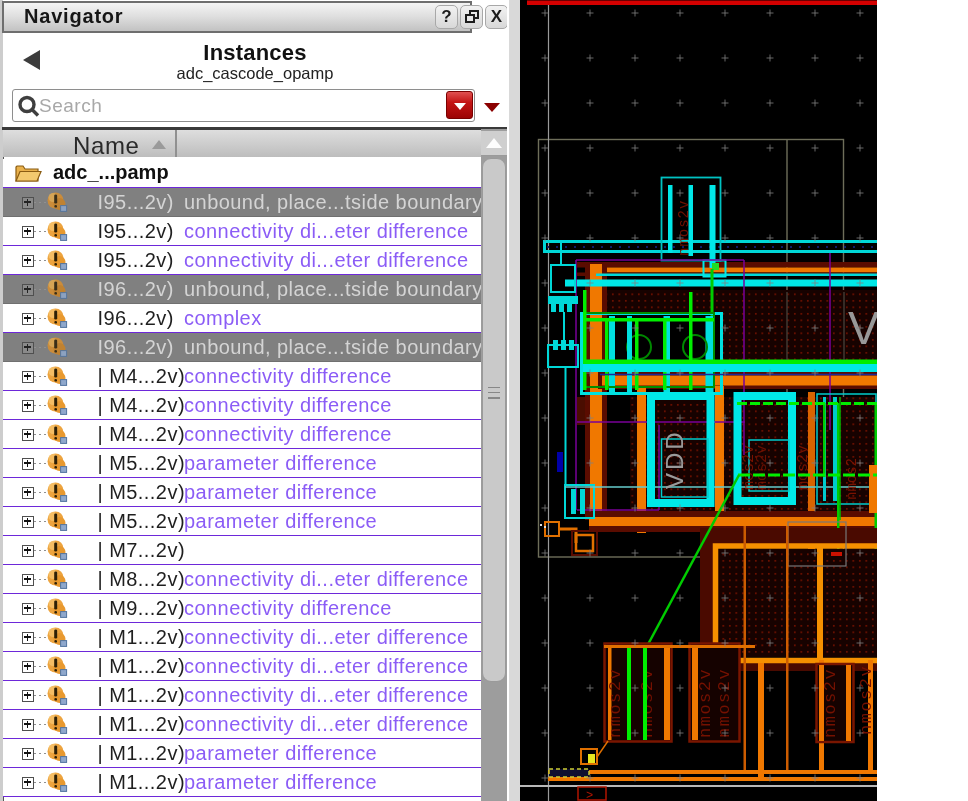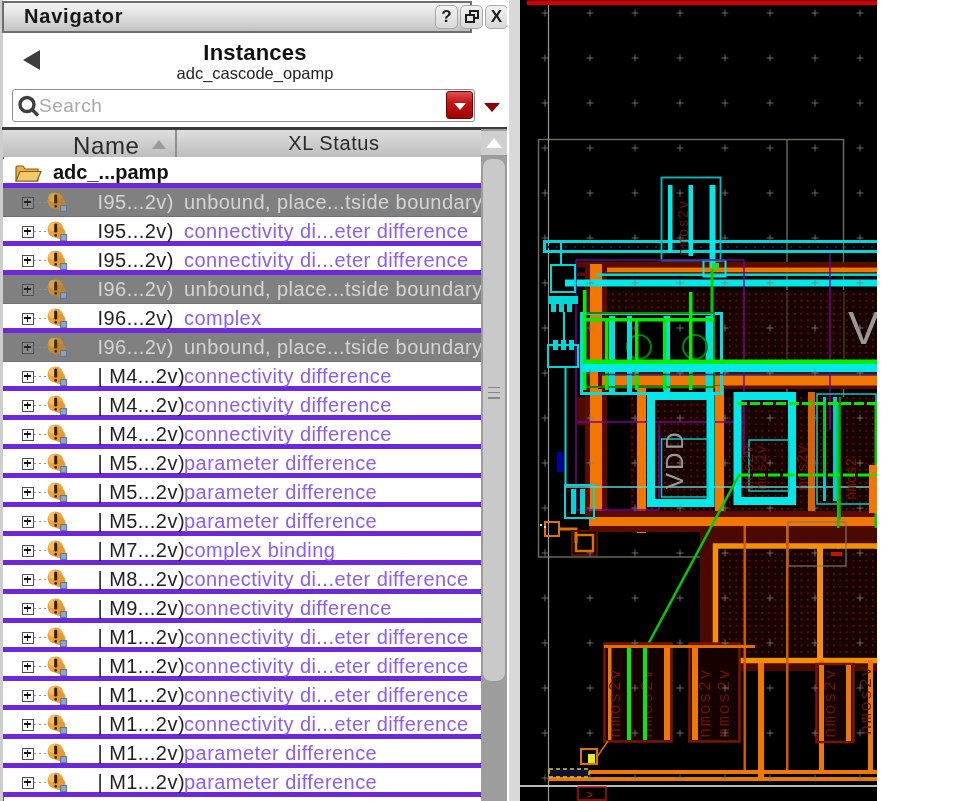--- a/index.html
+++ b/index.html
@@ -35,21 +35,21 @@
 #colhdr { position:absolute; left:3px; top:129.5px; width:478px; height:28px;
   background:linear-gradient(#dedede,#bdbdbd); border-bottom:1.5px solid #8f8f8f; }
 #colhdr .n { position:absolute; left:70px; top:2px; font-size:24px; color:#2a2a2a; letter-spacing:0.6px; }
 #colhdr .sort { position:absolute; left:149px; top:10px; width:0; height:0;
   border-left:7px solid transparent; border-right:7px solid transparent; border-bottom:9px solid #9a9a9a; }
 #colhdr .div { position:absolute; left:172px; top:0; width:1.5px; height:28px; background:#909090; }
 #colhdr .x { position:absolute; left:177px; top:2px; width:308px; text-align:center; font-size:20px; color:#2a2a2a; letter-spacing:0.6px; }
 #treebg { position:absolute; left:3px; top:157px; width:478px; height:644px; background:#fff; border-left:1.5px solid #555; }
 .treeline { position:absolute; left:24.5px; top:173px; width:1px; height:610px;
   background-image:repeating-linear-gradient(#909090 0 2px, transparent 2px 5px); }
-.row { position:absolute; left:3px; width:478px; height:29px; background:#fff; border-bottom:5px solid #6d28d9; }
+.row { position:absolute; left:3px; width:478px; height:29px; background:#fff; border-bottom:1px solid #6d28d9; }
 .row.sel { background:#808080; border-bottom:1px solid #707070; }
 .row .exp { position:absolute; left:18.5px; top:8.5px; width:12.5px; height:12.5px; border:1.5px solid #4f4f4f; }
 .row .ph { position:absolute; left:1.6px; top:3.9px; width:6.5px; height:1.8px; background:#111; }
 .row .pv { position:absolute; left:4px; top:1.6px; width:1.8px; height:6.5px; background:#111; }
 .row.sel .ph, .row.sel .pv { background:#222; }
 .row .hdots { position:absolute; left:31px; top:14px; width:14px; height:1px;
   background-image:repeating-linear-gradient(90deg,#909090 0 2px, transparent 2px 5px); }
 .row .icon { position:absolute; left:43px; top:3px; }
 .row .nm { position:absolute; left:81.5px; top:3px; font-size:20px; color:#1f1f1f; letter-spacing:0.45px;margin-left:13px; }
 .row .st { position:absolute; left:181px; top:3px; font-size:20px; color:#8b5cf6; letter-spacing:0.45px; white-space:nowrap; }
@@ -92,21 +92,20 @@
   <div id="redbtn">
       <div class="ar"></div>
     </div>
 </div>
 <div id="outtri"></div>
 <div id="sepline"></div>
 <div id="colhdr">
     <span class="n">Name</span>
     <div class="sort"></div>
     <div class="div"></div>
-    <span class="x">XL Status</span>
   </div>
 <div id="treebg"></div>
 <div class="treeline"></div>
 <div class="row" style="top:159px">
     <span class="ficon"><svg width="28" height="22" viewBox="0 0 28 22">
         <path d="M2 5 L2 19 L24 19 L24 7 L11 7 L9 4 L3 4 Z" fill="#e9b14c" stroke="#8a5c12" stroke-width="1.2"></path>
         <path d="M2 19 L6 9.5 L27 9.5 L23 19 Z" fill="#f3c96e" stroke="#8a5c12" stroke-width="1.2"></path>
       </svg></span>
     <span class="fname">adc_...pamp</span>
   </div>
@@ -322,21 +321,20 @@
     </span>
     <span class="icon"><svg width="22" height="22" viewBox="0 0 22 22">
         <circle cx="9.5" cy="9.5" r="8" fill="#eda43f"></circle>
         <circle cx="13.5" cy="13" r="6" fill="#e8992f"></circle>
         <circle cx="7" cy="6.5" r="4.5" fill="#f7c572" opacity="0.75"></circle>
         <rect x="8.2" y="3.4" width="3" height="9.2" rx="1.4" fill="#2e2006"></rect>
         <rect x="8.4" y="14" width="2.6" height="2.6" rx="1.2" fill="#2e2006"></rect>
         <rect x="14.6" y="14.6" width="6" height="5.8" fill="#8fa8cc" stroke="#51749f" stroke-width="1"></rect>
       </svg></span>
     <span class="nm">| M7...2v)</span>
-    <span class="st">complex binding</span>
   </div>
 <div class="row" style="top:565px">
     <span class="hdots"></span>
     <span class="exp" style="background:#ffffff">
       <span class="ph"></span>
       <span class="pv"></span>
     </span>
     <span class="icon"><svg width="22" height="22" viewBox="0 0 22 22">
         <circle cx="9.5" cy="9.5" r="8" fill="#eda43f"></circle>
         <circle cx="13.5" cy="13" r="6" fill="#e8992f"></circle>

